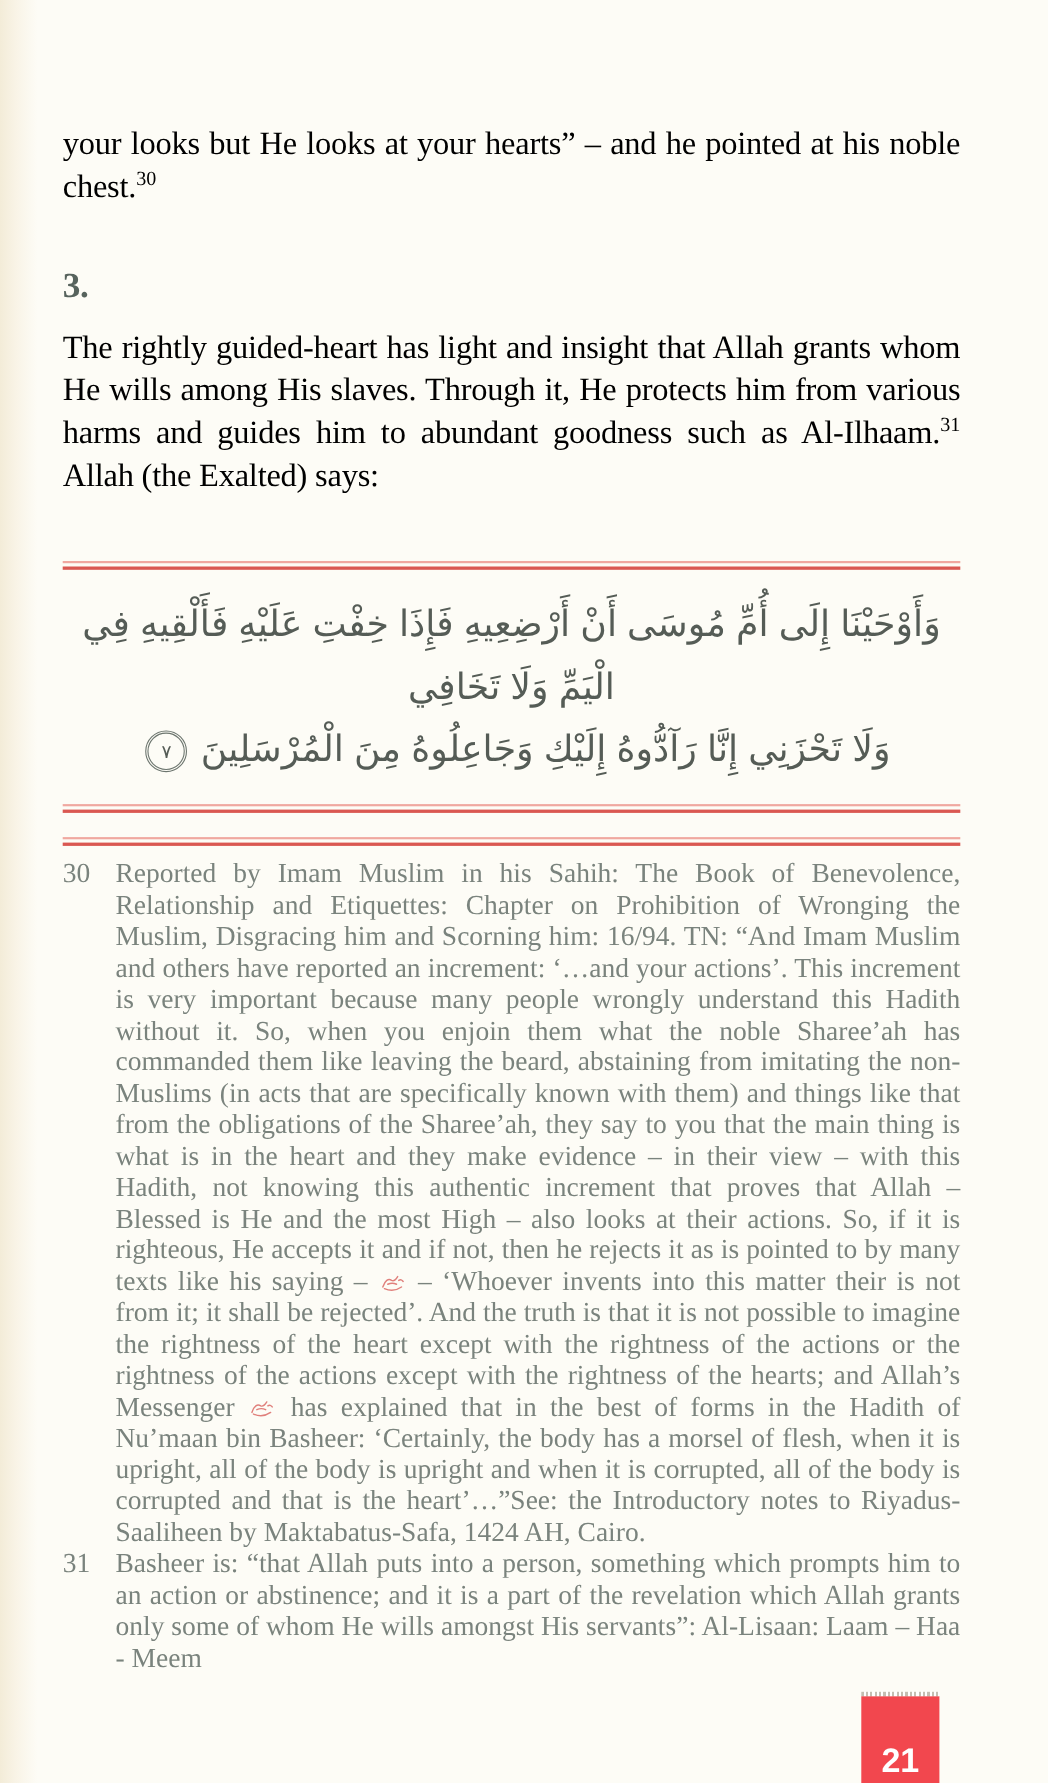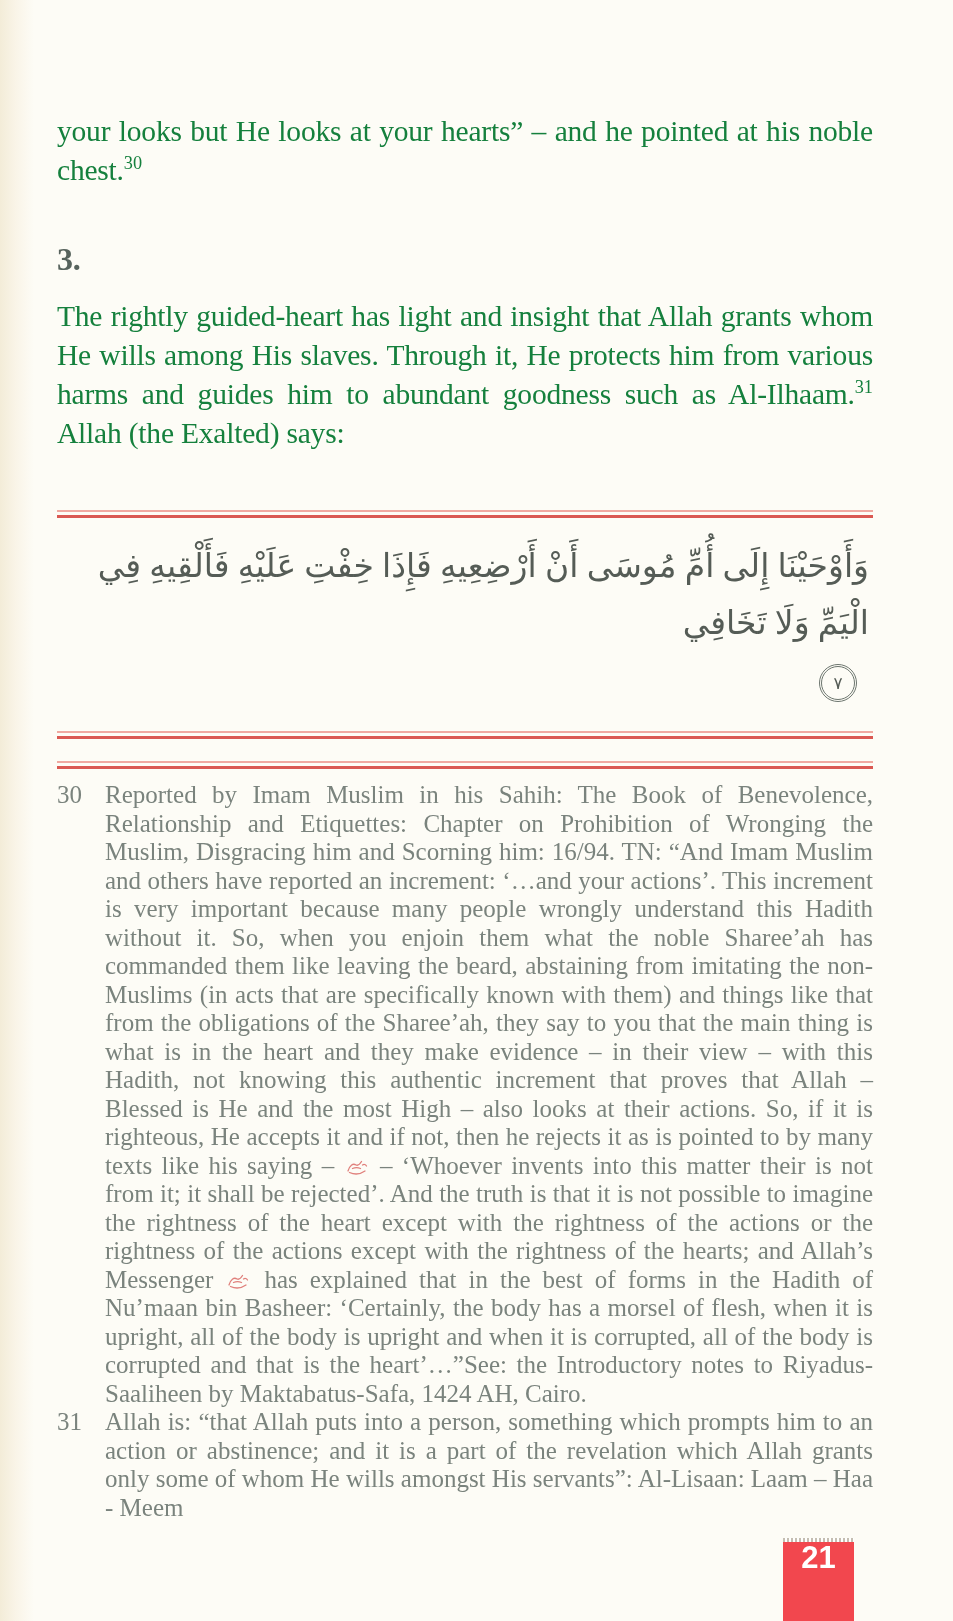--- a/index.html
+++ b/index.html
@@ -9,39 +9,39 @@
     font-family:"Liberation Serif", serif;
   }
   .left-edge {
     position:absolute; left:0; top:0; bottom:0; width:34px;
     background:linear-gradient(90deg,#f3ecd8 0,#f9f4e7 45%,rgba(253,252,246,0) 100%);
     pointer-events:none;
   }
   .content { position:absolute; left:57px; top:112px; width:816px; }
 
   .para {
-    margin:0; font-size:29.5px; line-height:39px; color:#15803d;
+    margin:0; font-size:29.5px; line-height:39px; color:#000000;
     text-align:justify; letter-spacing:-0.2px;
   }
   .heading {
     display:flex; gap:30px; align-items:baseline;
     margin:49px 0 18px 0; font-size:32px; line-height:40px;
     color:#57635d; font-weight:bold; letter-spacing:-0.2px;
   }
 
   .red-rule {
     height:3px;
     border-top:2px solid #f0a8a0;
     border-bottom:3px solid #da5852;
   }
   .verse-block { margin-top:57px; }
   .arabic {
-    direction:rtl; 
+    direction:rtl; text-align:center;
     padding:20px 4px 22px 4px;
-    font-family:Liberation Serif, serif;
+    font-family:Liberation Sans, sans-serif;
     font-size:33px; line-height:57px; color:#555c56;
   }
   .ayah-mark {
     display:inline-flex; align-items:center; justify-content:center;
     width:38px; height:38px; box-sizing:border-box;
     border:3px double #6d766f; border-radius:50%;
     font-size:17px; line-height:1; color:#555c56;
     margin:0 12px; vertical-align:middle;
   }
   .footsep { margin-top:22px; }
@@ -51,21 +51,21 @@
   .fn-num { flex:0 0 48px; }
   .fn-text { flex:1 1 auto; text-align:justify; }
 
   .seg-i { }
   .seg-b { font-weight:normal; }
   .seg-sup { font-size:0.62em; vertical-align:super; line-height:0; letter-spacing:0; }
   .saw-icon { display:inline-block; vertical-align:-2px; margin:0 2px; }
 
   .page-number-box {
     position:absolute; left:783px; top:1542px; width:71px; height:79px;
-    background:#f2474e; display:flex; align-items:flex-start; justify-content:center;
+    background:#f2474e; display:flex; align-items:flex-end; justify-content:center;
   }
   .page-number-box::before {
     content:""; position:absolute; top:-4px; left:0; right:0; height:4px;
     background:repeating-linear-gradient(90deg,
       rgba(190,183,170,0.9) 0 2px, rgba(255,255,255,0.9) 2px 4px);
   }
   .page-number {
     color:#ffffff; font-family:"Liberation Sans", sans-serif;
     font-weight:bold; font-size:31px; transform:translateY(-2px);
   }
@@ -83,41 +83,41 @@
     <h2 class="heading">
       <span>3.</span>
     </h2>
 
     <p class="para"><span>The rightly guided-heart has light and insight that Allah grants whom He wills among His slaves. Through it, He protects him from various harms and guides him to abundant goodness such as </span><span class="seg-i">Al-Ilhaam.</span><span class="seg-sup">31</span><span> Allah (the Exalted) says:</span></p>
 
     <div class="verse-block">
       <div class="red-rule"></div>
       <div class="arabic" dir="rtl">
         <span>وَأَوْحَيْنَا إِلَى أُمِّ مُوسَى أَنْ أَرْضِعِيهِ فَإِذَا خِفْتِ عَلَيْهِ فَأَلْقِيهِ فِي الْيَمِّ وَلَا تَخَافِي</span><br>
-        <span class="ayah-mark">
+        <span>وَلَا تَحْزَنِي إِنَّا رَآدُّوهُ إِلَيْكِ وَجَاعِلُوهُ مِنَ الْمُرْسَلِينَ</span><span class="ayah-mark">
             <span>٧</span>
           </span>
       </div>
       <div class="red-rule"></div>
     </div>
 
     <div class="red-rule footsep"></div>
 
     <div class="footnotes" id="footnotes">
         <div class="footnote">
           <span class="fn-num">30</span>
           <span class="fn-text"><span>Reported by Imam Muslim in his </span><span class="seg-i">Sahih</span><span>: The Book of Benevolence, Relationship and Etiquettes: Chapter on Prohibition of Wronging the Muslim, Disgracing him and Scorning him: 16/94. </span><span class="seg-b">TN:</span><span> “And Imam Muslim and others have reported an increment: </span><span class="seg-b">‘…and your actions’</span><span>. This increment is very important because many people wrongly understand this Hadith without it. So, when you enjoin them what the noble </span><span class="seg-i">Sharee’ah</span><span> has commanded them like leaving the beard, abstaining from imitating the non-Muslims (in acts that are specifically known with them) and things like that from the obligations of the </span><span class="seg-i">Sharee’ah</span><span>, they say to you that the main thing is what is in the heart and they make evidence – in their view – with this Hadith, not knowing this authentic increment that proves that Allah – Blessed is He and the most High – also looks at their actions. So, if it is righteous, He accepts it and if not, then he rejects it as is pointed to by many texts like his saying – </span><svg width="23" height="17" viewBox="0 0 23 17" class="saw-icon">
               <path d="M2 12 C4 6 7 4 10 6 C12 7 14 5 15.5 2.5 M3.5 13.5 C8 15.5 14 15.5 19 12 M6.5 9.5 C9 8.3 12 8.3 14.5 9.5 M16.5 6 C18 5 19.5 5.5 20.5 7" stroke="#e0807c" fill="none" stroke-width="1.3" stroke-linecap="round"></path>
             </svg><span> – ‘Whoever invents into this matter their is not from it; it shall be rejected’. And the truth is that it is not possible to imagine the rightness of the heart except with the rightness of the actions or the rightness of the actions except with the rightness of the hearts; and Allah’s Messenger </span><svg width="23" height="17" viewBox="0 0 23 17" class="saw-icon">
               <path d="M2 12 C4 6 7 4 10 6 C12 7 14 5 15.5 2.5 M3.5 13.5 C8 15.5 14 15.5 19 12 M6.5 9.5 C9 8.3 12 8.3 14.5 9.5 M16.5 6 C18 5 19.5 5.5 20.5 7" stroke="#e0807c" fill="none" stroke-width="1.3" stroke-linecap="round"></path>
             </svg><span> has explained that in the best of forms in the Hadith of Nu’maan bin Basheer: ‘Certainly, the body has a morsel of flesh, when it is upright, all of the body is upright and when it is corrupted, all of the body is corrupted and that is the heart’…”See: the Introductory notes to </span><span class="seg-i">Riyadus-Saaliheen</span><span> by Maktabatus-Safa, 1424 AH, Cairo.</span></span>
         </div>
         <div class="footnote">
           <span class="fn-num">31</span>
-          <span class="fn-text"><span class="seg-i">Allah</span><span> is: “that Allah puts into a person, something which prompts him to an action or abstinence; and it is a part of the revelation which Allah grants only some of whom He wills amongst His servants”: </span><span class="seg-i">Al-Lisaan</span><span>: </span><span class="seg-i">Laam – Haa - Meem</span></span>
+          <span class="fn-text"><span class="seg-i">Basheer</span><span> is: “that Allah puts into a person, something which prompts him to an action or abstinence; and it is a part of the revelation which Allah grants only some of whom He wills amongst His servants”: </span><span class="seg-i">Al-Lisaan</span><span>: </span><span class="seg-i">Laam – Haa - Meem</span></span>
         </div>
       </div>
   </div>
 
   <div class="page-number-box">
     <span class="page-number">21</span>
   </div>
 </div>
 
 </body></html>

